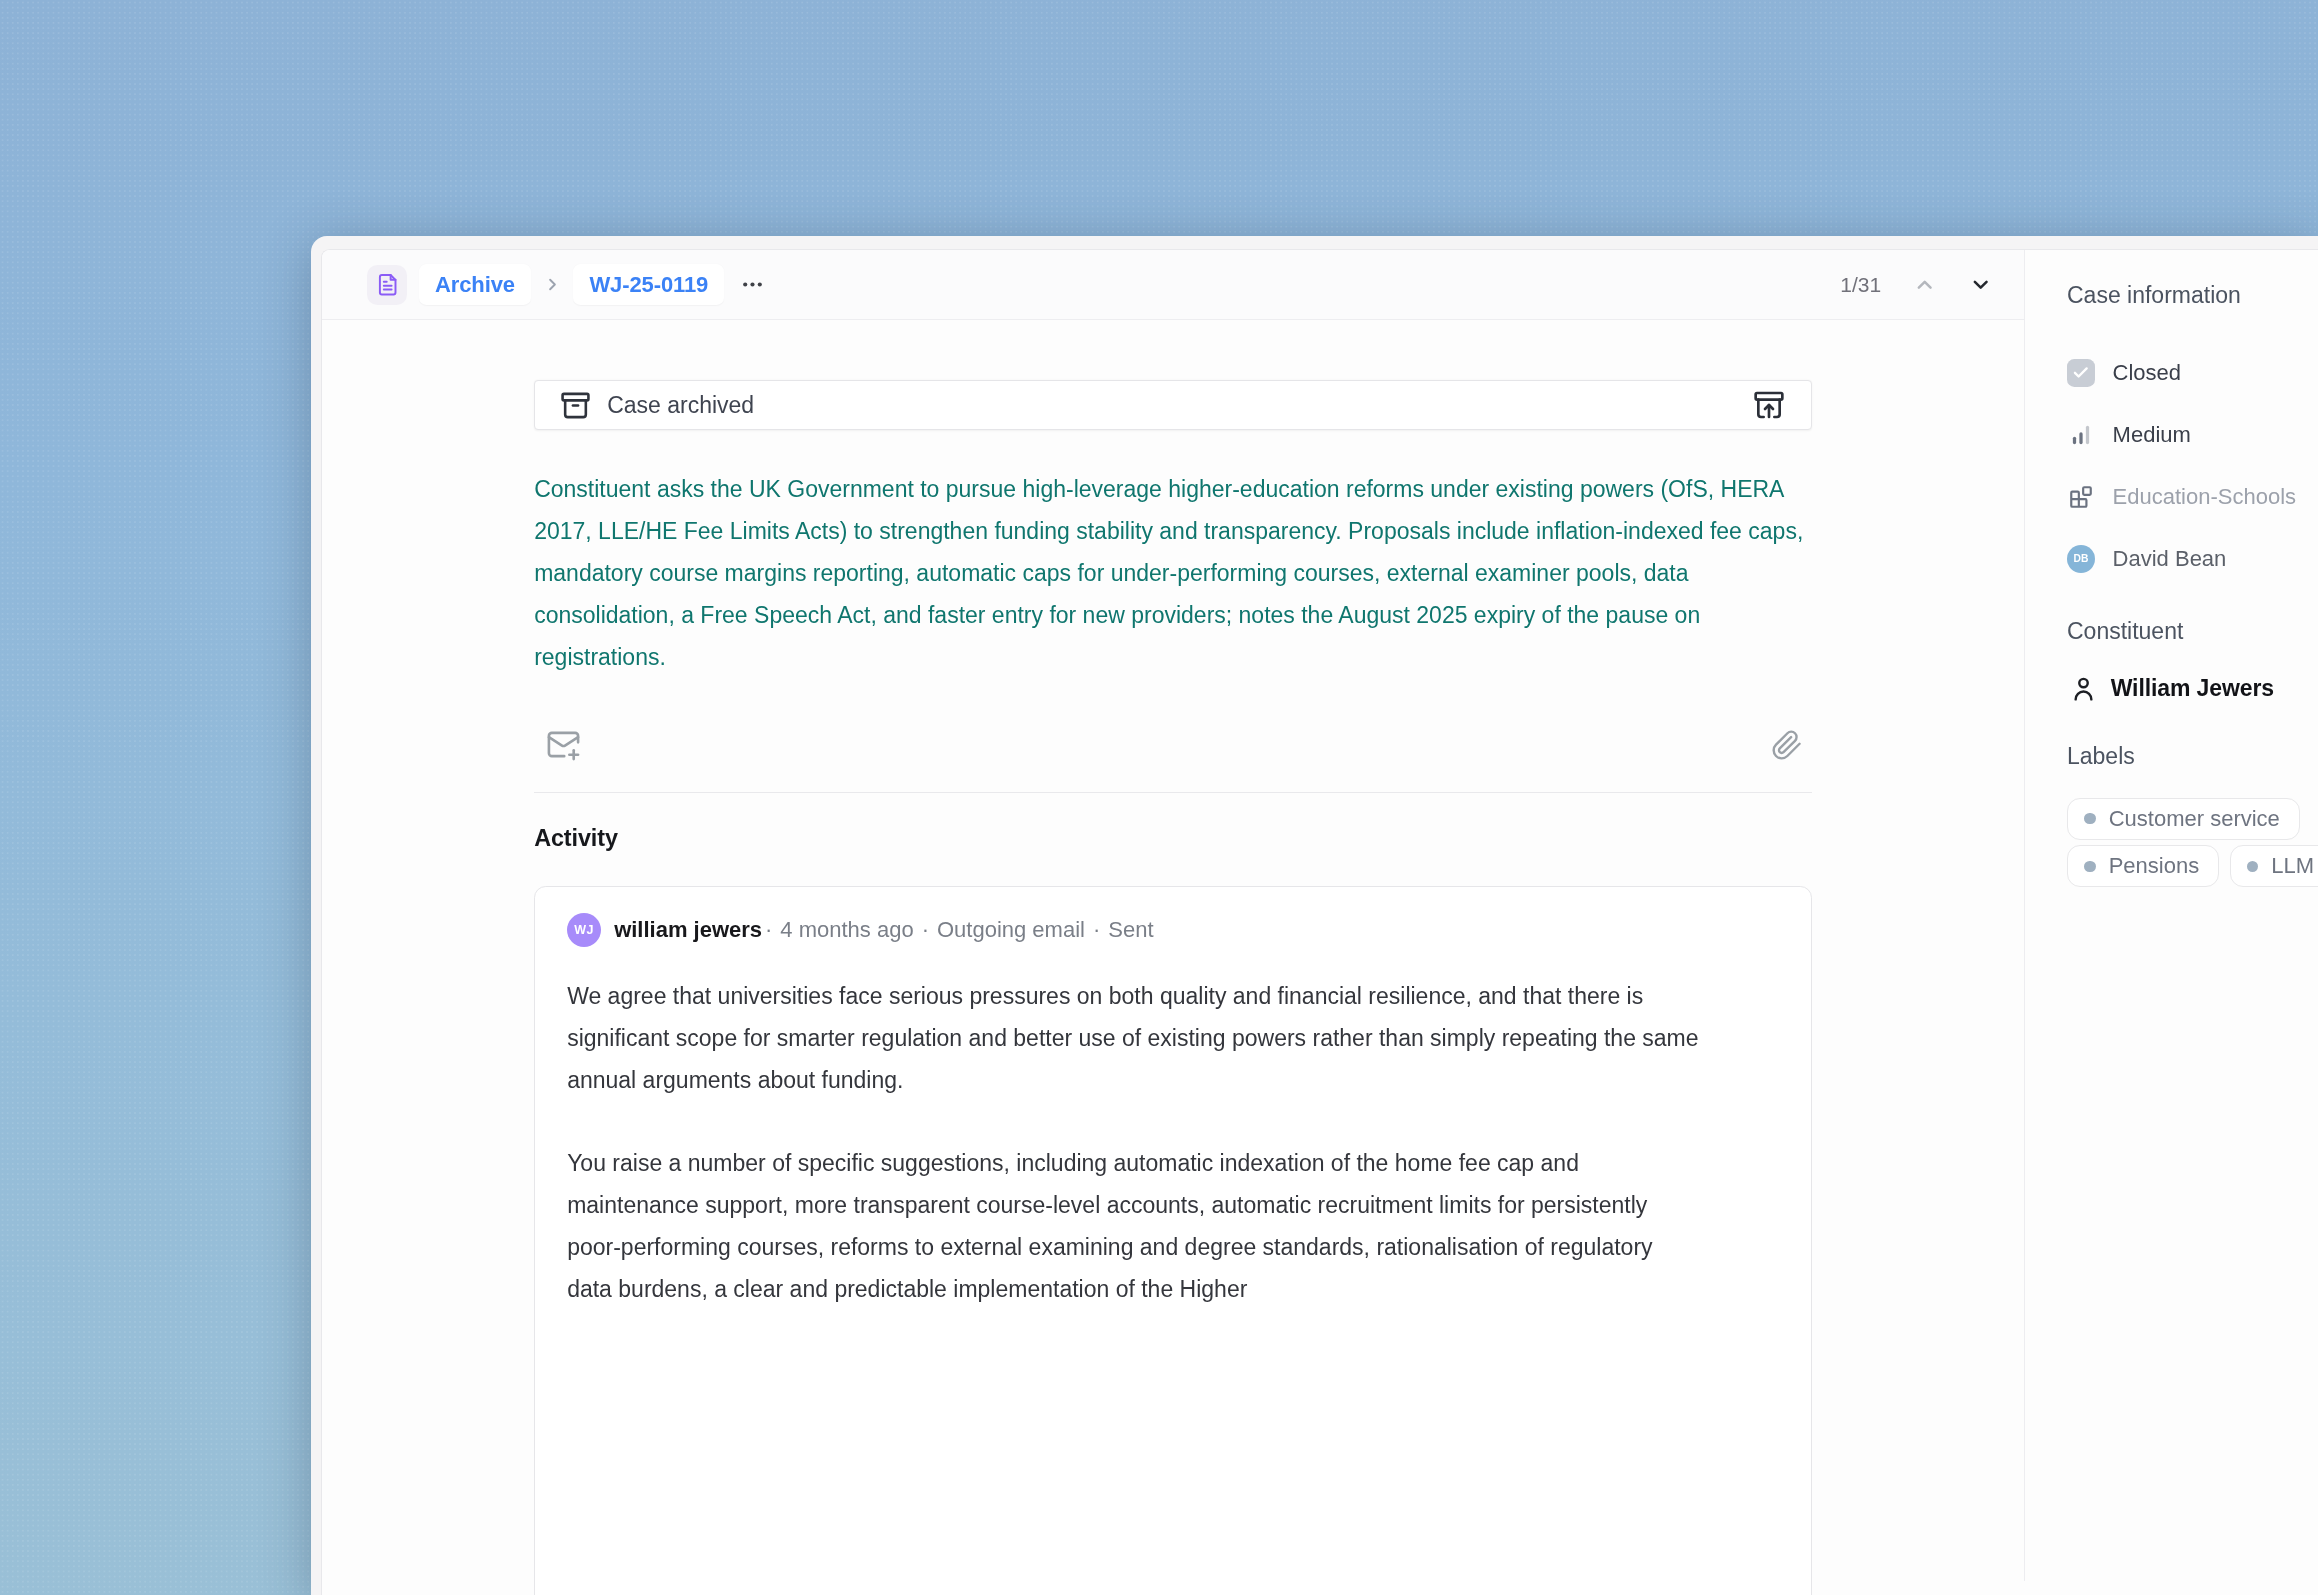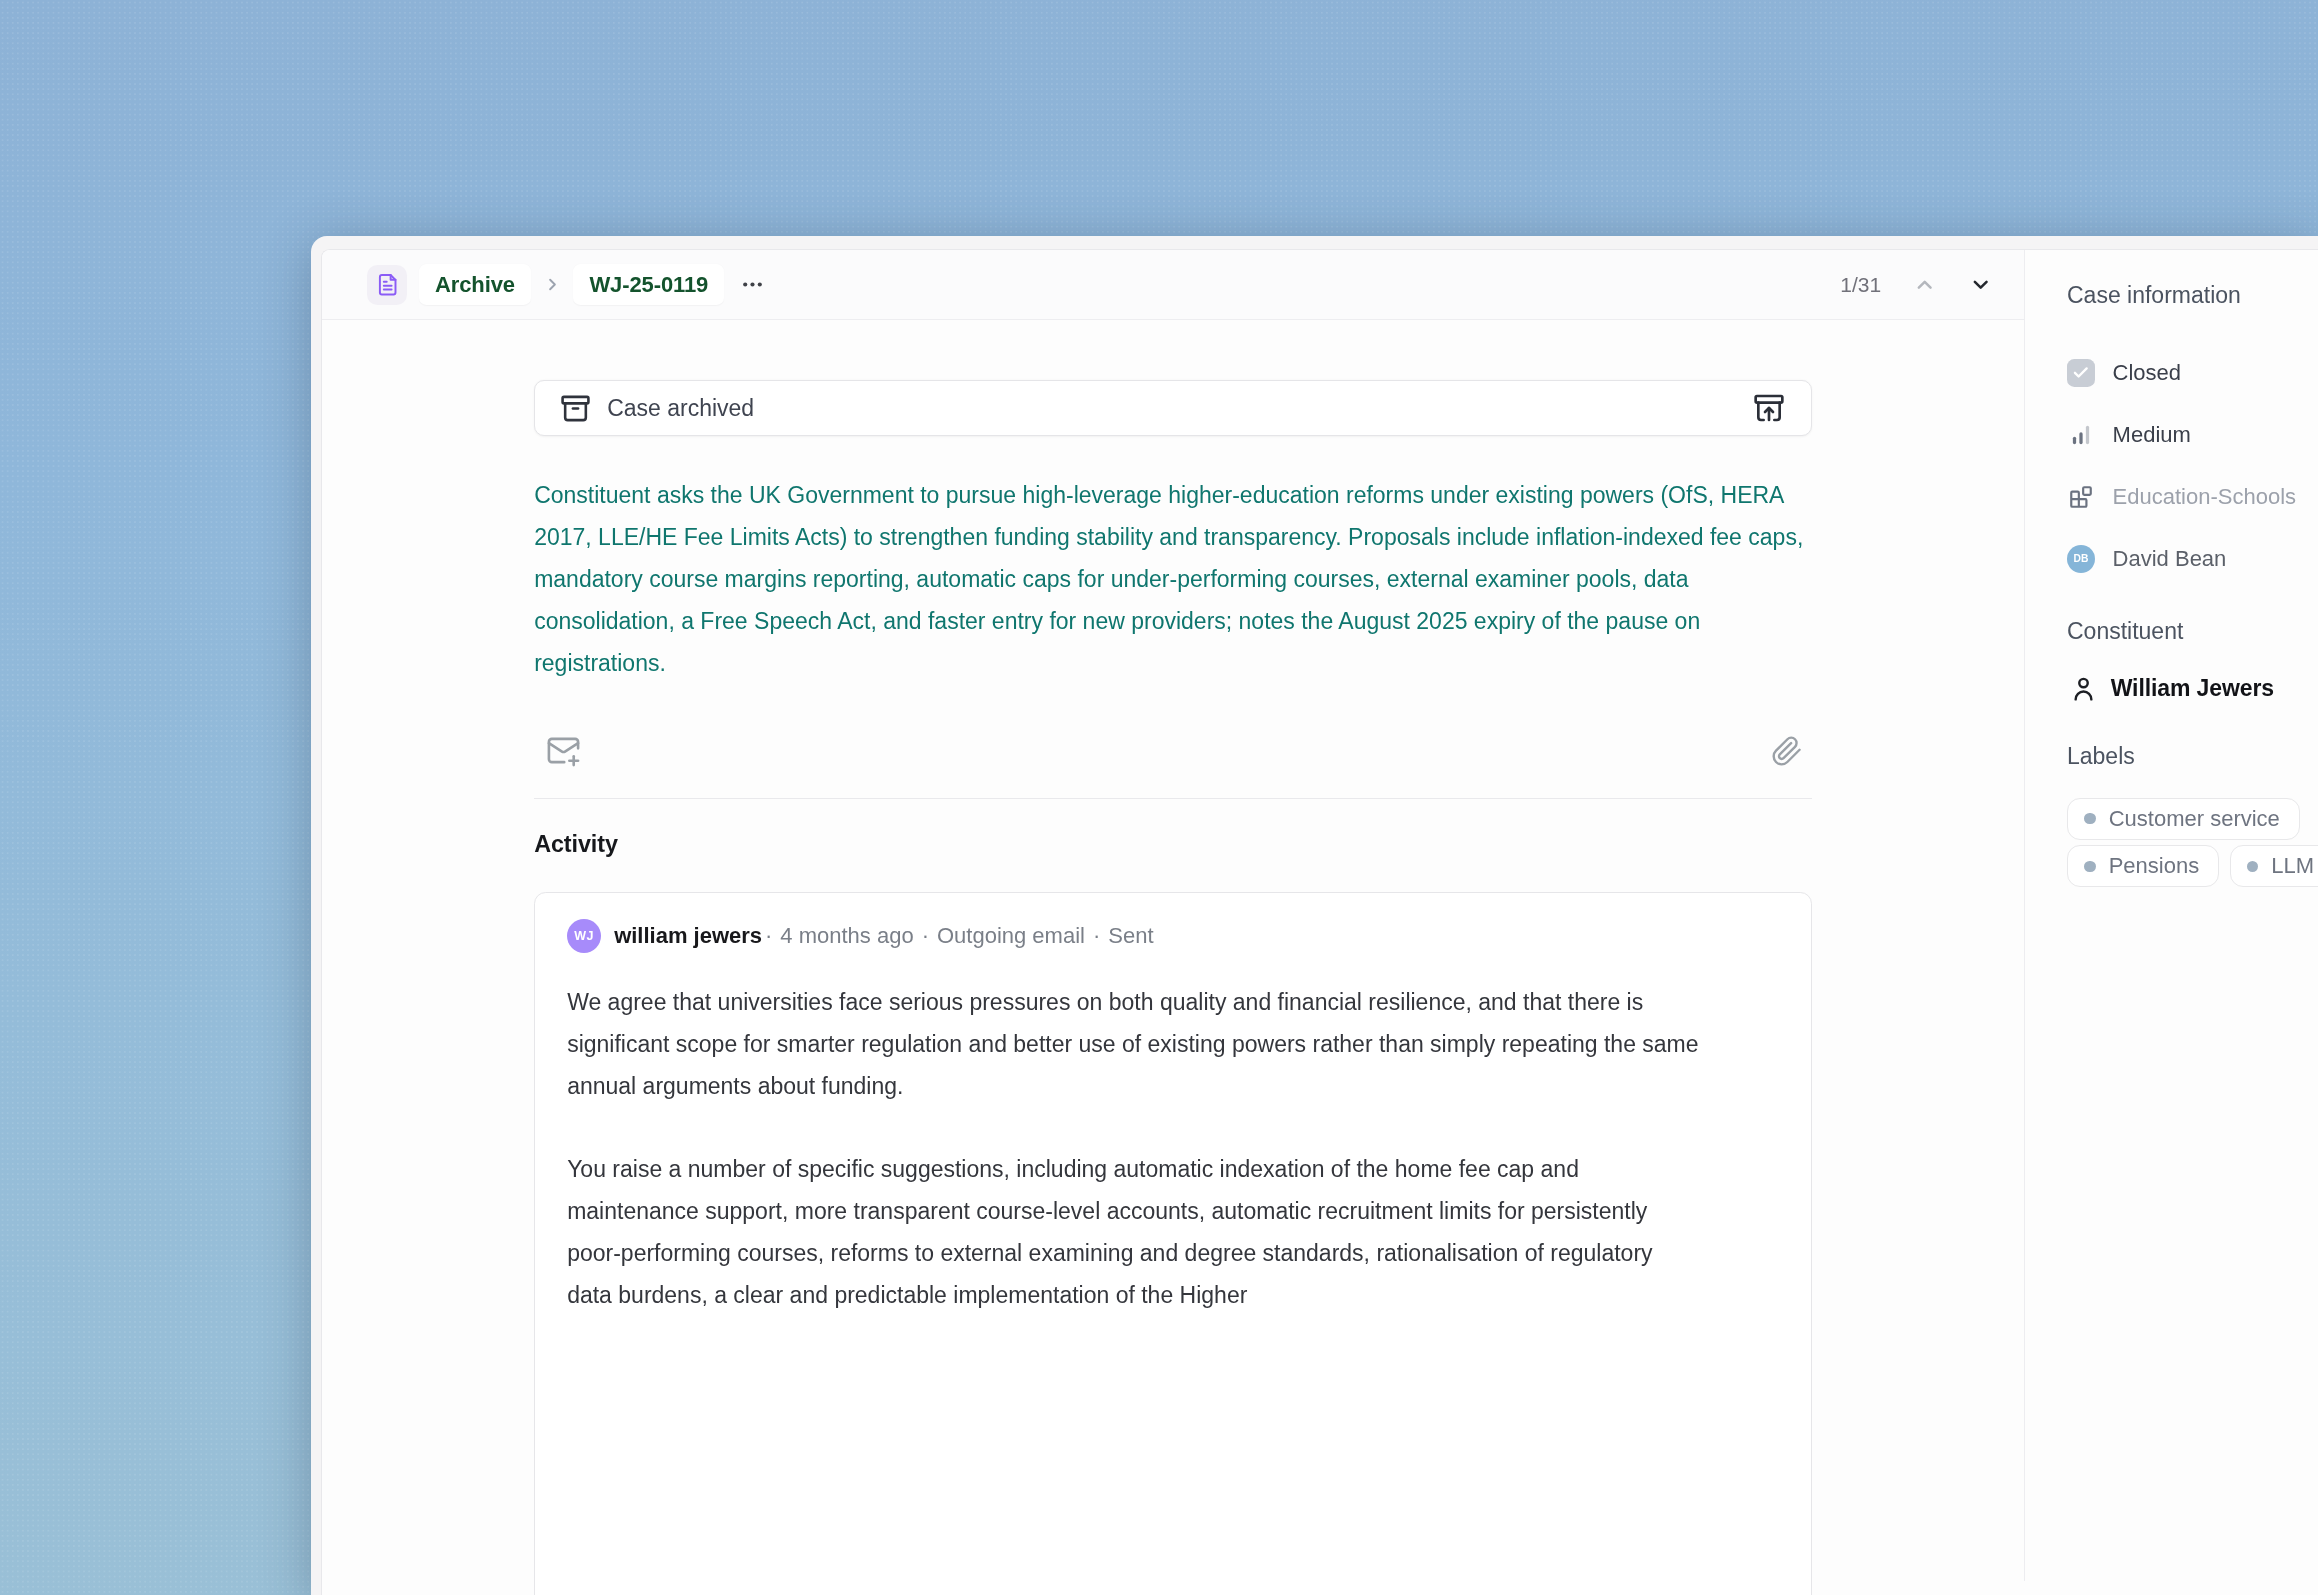--- a/index.html
+++ b/index.html
@@ -24,32 +24,32 @@
   
   .main{position:absolute;left:0;top:0;bottom:0;right:295px;}
   .header{
     position:relative;height:70px;border-bottom:0.7px solid #ededf0;background:#fbfbfc;
     display:flex;align-items:center;justify-content:space-between;
     padding:0 32px 0 45px;box-sizing:border-box;
   }
   .crumbs{display:flex;align-items:center;gap:11.7px;}
   .doc-chip{width:40px;height:40px;border-radius:10.3px;background:#f2f0f6;display:flex;align-items:center;justify-content:center;}
   .pill{background:#ffffff;border-radius:7.3px;height:41px;display:flex;align-items:center;
-        padding:0 16px;font-size:22px;font-weight:700;color:#14532d;letter-spacing:-0.1px;
+        padding:0 16px;font-size:22px;font-weight:700;color:#3b82f6;letter-spacing:-0.1px;
         box-shadow:0 0.7px 1.5px rgba(0,0,0,.04);}
   .crumb-sep{color:#9ca3af;display:flex;align-items:center;}
   .more-btn{margin-left:4.4px;color:#3f4147;display:flex;align-items:center;cursor:pointer;}
   .pager{display:flex;align-items:center;gap:32px;}
   .pager-count{font-size:21px;color:#71717a;}
   .chev-up{color:#b4b7bd;display:flex;}
   .chev-down{color:#24272e;display:flex;}
   .content{position:absolute;left:0;right:0;top:70px;bottom:0;overflow:hidden;}
   .col{width:1278px;margin:0 auto;}
   .banner{
-    margin-top:60px;height:56px;box-sizing:border-box;border:0.7px solid #e5e5e8;border-radius:10px;
+    margin-top:60px;height:50px;box-sizing:border-box;border:0.7px solid #e5e5e8;border-radius:4px;
     background:#fff;display:flex;align-items:center;padding:0 26px 0 25px;
     box-shadow:0 0.7px 2.2px rgba(0,0,0,.05);
   }
   .banner-label{font-size:23px;color:#3f4450;font-weight:500;margin-left:16px;flex:1;}
   .banner-icon{color:#2f333c;display:flex;}
   .unarchive-btn{color:#2b2f38;display:flex;cursor:pointer;}
   .case-title{margin-top:36px;font-size:34px;line-height:44px;font-weight:700;color:#101114;letter-spacing:-0.3px;}
   .case-desc{margin-top:38px;font-size:23px;line-height:42px;color:#0f766e;}
   .icon-row{margin-top:44px;height:45px;display:flex;align-items:center;justify-content:space-between;padding:0 8.8px 0 11.7px;}
   .icon-btn{color:#9aa0a6;display:flex;cursor:pointer;}

